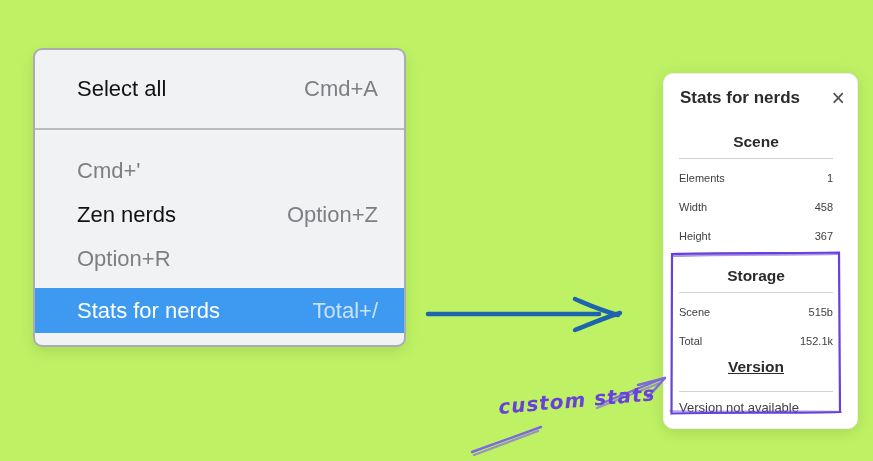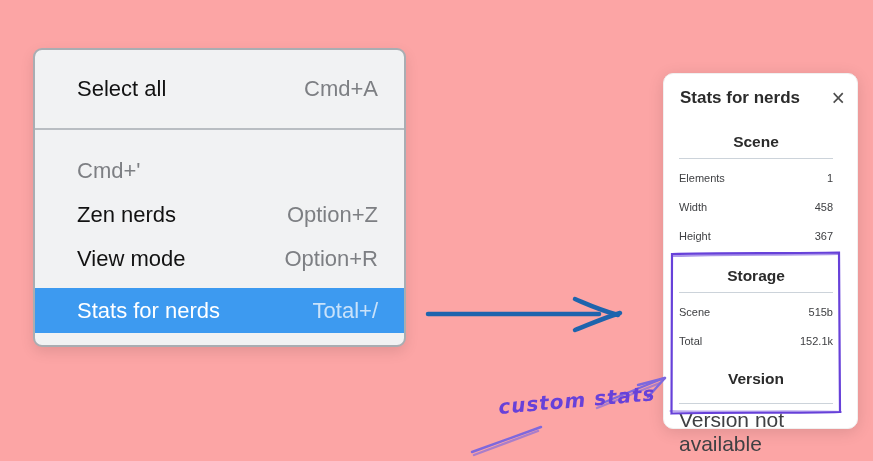--- a/index.html
+++ b/index.html
@@ -9,21 +9,21 @@
     --arrow-purple:#7e68dd;
     --menu-bg:#f1f2f3;
     --menu-border:#a9adb2;
     --shortcut-gray:#7d7f83;
     --rule-gray:#ccd3da;
     --panel-text:#3f4043;
   }
   *{box-sizing:border-box;margin:0;padding:0;}
   html,body{background:#ffffff;}
   body{font-family:"Liberation Sans", sans-serif;}
-  .stage{position:relative;width:873px;height:461px;background:#fca5a5;overflow:hidden;}
+  .stage{position:relative;width:873px;height:461px;background:#bef264;overflow:hidden;}
 
   
   .menu{
     position:absolute;left:33px;top:48px;width:373px;height:299px;
     background:var(--menu-bg);
     border:2px solid var(--menu-border);
     border-radius:9px;
     box-shadow:0 5px 14px rgba(0,0,0,.10);
     display:flex;flex-direction:column;
   }
@@ -59,29 +59,29 @@
   .panel-close{
     font-size:23px;line-height:20px;color:#4e4e4e;cursor:pointer;
     font-weight:400;
   }
   .panel-body{padding:0 24px 12px 15px;}
   .sec-heading{
     font-size:15.5px;font-weight:700;color:#2b2b2b;text-align:center;height:20px;line-height:20px;
   }
   .sec-heading.scene{margin-top:22px;}
   .sec-heading.storage{margin-top:16px;}
-  .sec-heading.version{margin-top:14px;}
+  .sec-heading.version{margin-top:2px;text-decoration:underline;}
   .sec-rule{height:1px;background:var(--rule-gray);margin-top:6px;}
   .sec-rule.version-rule{margin-top:14px;}
   .stat-row{
     display:flex;justify-content:space-between;align-items:center;
     height:29px;font-size:11px;
   }
   .stat-rows{margin-top:4px;}
-  .panel-message{margin-top:4px;height:24px;line-height:24px;font-size:21px;color:#3f4043;}
+  .panel-message{margin-top:4px;height:24px;line-height:24px;font-size:13px;color:#3f4043;}
 
   
   .overlay-svg{position:absolute;pointer-events:none;}
   .custom-stats-label{
     position:absolute;left:498px;top:388px;width:160px;
     font-family:"DejaVu Sans", sans-serif;
     font-style:italic;font-weight:700;
     font-size:20px;color:var(--annotation-purple);
     transform:rotate(-5deg);
     letter-spacing:1px;
@@ -100,21 +100,20 @@
     <div class="menu-divider"></div>
     <div class="menu-gap"></div>
     <div class="menu-item row">
       <span class="mi-shortcut">Cmd+'</span>
     </div>
     <div class="menu-item row">
       <span class="mi-label">Zen nerds</span>
       <span class="mi-shortcut">Option+Z</span>
     </div>
     <div class="menu-item row">
-      <span class="mi-label">View mode</span>
       <span class="mi-shortcut">Option+R</span>
     </div>
     <div class="menu-item row highlighted">
       <span class="mi-label">Stats for nerds</span>
       <span class="mi-shortcut">Total+/</span>
     </div>
   </div>
 
   <svg class="overlay-svg" style="left:425px;top:296px;" width="205" height="40" viewBox="0 0 205 40">
     <g stroke="var(--arrow-blue)" stroke-width="4.5" stroke-linecap="round" fill="none">

